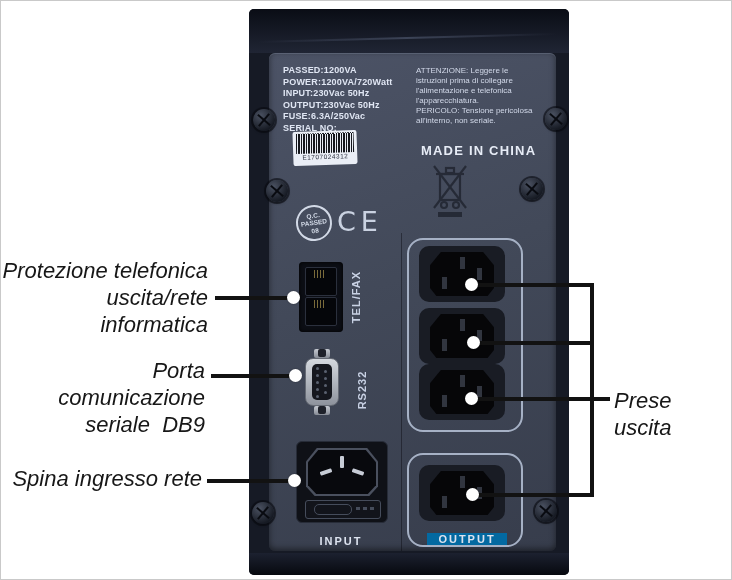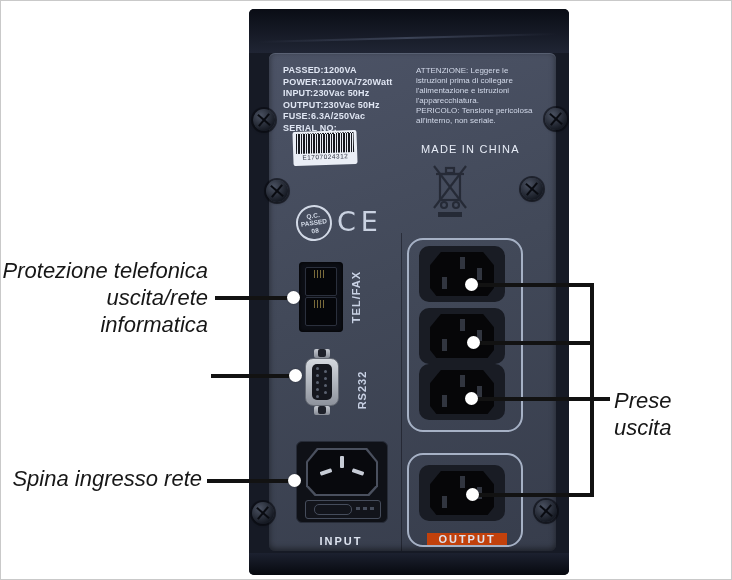--- a/index.html
+++ b/index.html
@@ -19,21 +19,21 @@
   .face{position:absolute;left:20px;top:44px;width:287px;height:498px;border-radius:6px;
        background:linear-gradient(160deg,#4c5366 0%,#424959 45%,#373d4c 100%);
        box-shadow:inset 0 1px 0 rgba(160,170,195,.25), inset 0 -2px 6px rgba(0,0,0,.5);}
   .seam{position:absolute;left:152px;top:224px;width:1px;height:318px;background:rgba(10,12,18,.45);}
 
   
   .specs{position:absolute;left:34px;top:56px;font-size:9px;line-height:11.5px;font-weight:600;
        color:#e0e6f3;letter-spacing:.2px;white-space:nowrap;}
   .warning{position:absolute;left:167px;top:57px;font-size:8px;line-height:10px;font-weight:500;
        color:#d2d9e9;white-space:nowrap;}
-  .made-in{position:absolute;left:172px;top:134px;font-size:11px;font-weight:normal;
+  .made-in{position:absolute;left:172px;top:134px;font-size:13px;font-weight:bold;
        letter-spacing:1.2px;color:#e7ecf6;}
   .barcode{position:absolute;left:44px;top:122px;width:64px;height:34px;background:#eaeef6;
        border-radius:2px;transform:rotate(-2deg);padding:2px 3px;box-sizing:border-box;}
   .bars{height:20px;background:repeating-linear-gradient(90deg,#14161c 0 1px,transparent 1px 2px,
         #14161c 2px 4px,transparent 4px 5px);}
   .bc-num{font-size:6.5px;text-align:center;color:#2c3140;letter-spacing:.5px;}
   .qc{position:absolute;left:47px;top:196px;width:36px;height:36px;border:2px solid #d2d9e6;
       border-radius:50%;color:#d2d9e6;font-size:6.5px;font-weight:bold;line-height:7.5px;
       text-align:center;transform:rotate(-8deg);display:flex;flex-direction:column;
       justify-content:center;box-sizing:border-box;}
@@ -61,21 +61,21 @@
   .db9 .inner{position:absolute;left:6px;top:5px;width:20px;height:36px;border-radius:5px;background:#15171e;}
   .pin{position:absolute;width:3px;height:3px;border-radius:50%;background:#5a6170;}
 
   
   .outrect{position:absolute;border:2px solid #a6b1c5;border-radius:16px;}
   .socket{position:absolute;left:170px;width:86px;height:56px;background:#191c24;border-radius:10px;}
   .c13{position:absolute;left:11px;top:6px;width:64px;height:44px;background:#060608;
       clip-path:polygon(17% 0,83% 0,100% 30%,100% 82%,90% 100%,10% 100%,0 82%,0 30%);}
   .slot{position:absolute;width:5px;height:12px;background:#31353f;}
   .out-label-wrap{position:absolute;left:178px;top:524px;width:80px;text-align:center;z-index:5;
-      background:#c2410c;font-size:11px;font-weight:bold;letter-spacing:2px;color:#dde3ef;}
+      background:#0369a1;font-size:11px;font-weight:bold;letter-spacing:2px;color:#dde3ef;}
   .in-label{position:absolute;left:57px;top:526px;width:70px;text-align:center;font-size:11px;
       font-weight:bold;letter-spacing:2px;color:#dde3ef;}
 
   
   .input-recess{position:absolute;left:47px;top:432px;width:92px;height:82px;background:#0f1117;
       border-radius:6px;border:1px solid #272c38;box-sizing:border-box;}
   .c14o{position:absolute;left:9px;top:6px;width:72px;height:48px;background:#4a505e;
       clip-path:polygon(15% 0,85% 0,100% 28%,100% 80%,88% 100%,12% 100%,0 80%,0 28%);}
   .c14i{position:absolute;left:2px;top:2px;width:68px;height:44px;background:#08090d;
       clip-path:polygon(15% 0,85% 0,100% 28%,100% 80%,88% 100%,12% 100%,0 80%,0 28%);}
@@ -119,21 +119,21 @@
       <div>POWER:1200VA/720Watt</div>
       <div>INPUT:230Vac 50Hz</div>
       <div>OUTPUT:230Vac 50Hz</div>
       <div>FUSE:6.3A/250Vac</div>
       <div>SERIAL NO:</div>
     </div>
 
     <div class="warning">
       <div>ATTENZIONE: Leggere le</div>
       <div>istruzioni prima di collegare</div>
-      <div>l'alimentazione e istruzioni</div>
+      <div>l'alimentazione e telefonica</div>
       <div>l'apparecchiatura.</div>
       <div>PERICOLO: Tensione pericolosa</div>
       <div>all'interno, non seriale.</div>
     </div>
 
     <div class="barcode">
       <div class="bars"></div>
       <div class="bc-num">E1707024312</div>
     </div>
 
@@ -260,15 +260,19 @@
   <div class="dot" style="left:464px;top:277px;"></div>
   <div class="dot" style="left:466px;top:335px;"></div>
   <div class="dot" style="left:464px;top:391px;"></div>
   <div class="dot" style="left:465px;top:487px;"></div>
 
   <div class="callout r" style="top:256px;right:523px;">
     <div>Protezione telefonica</div>
     <div>uscita/rete</div>
     <div>informatica</div>
   </div>
+  <div class="callout r" style="top:356px;right:526px;">
+    <div>Porta comunicazione</div>
+    <div class="pre">seriale  DB9</div>
+  </div>
   <div class="callout r" style="top:464px;right:529px;font-style:italic;">Spina ingresso rete</div>
   <div class="callout" style="top:386px;left:613px;">Prese uscita</div>
 </div>
 
 </body></html>

